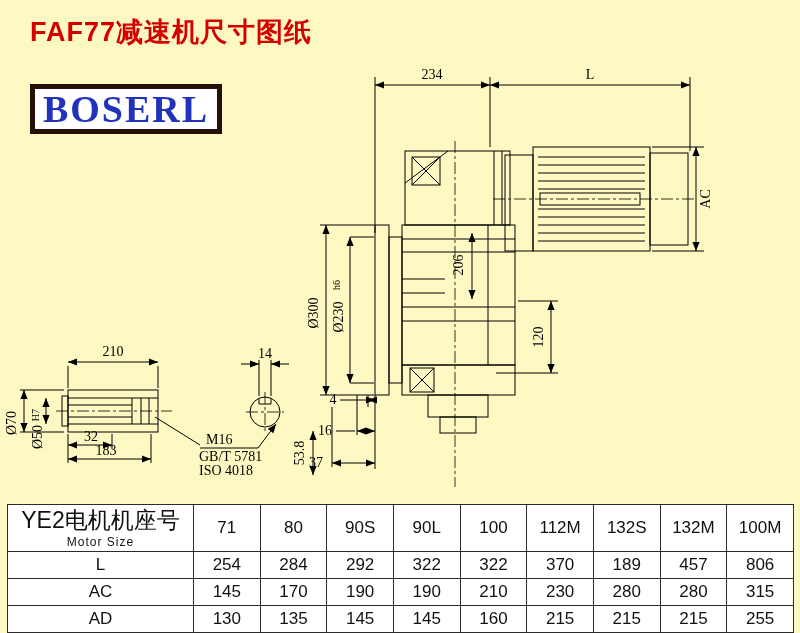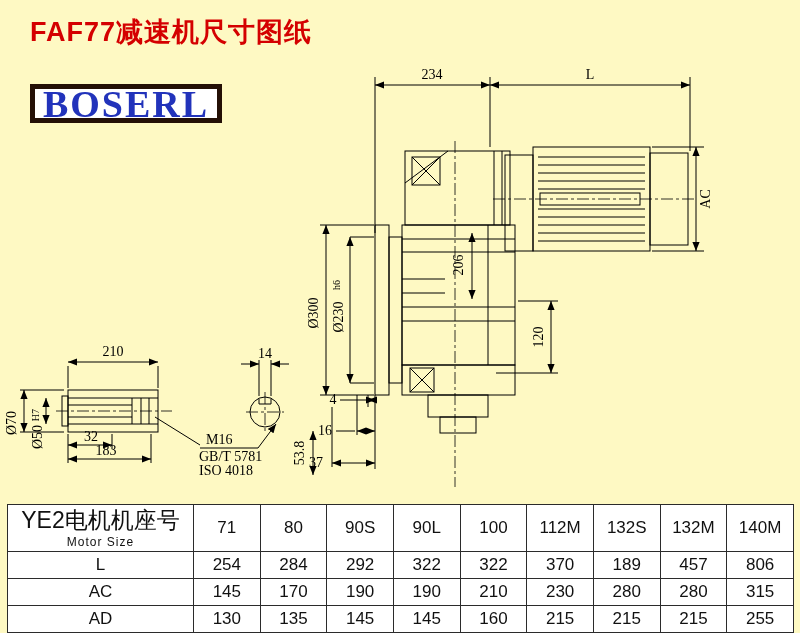--- a/index.html
+++ b/index.html
@@ -10,21 +10,21 @@
   }
   .page { position:absolute; inset:0; background:#fef9c3; }
 
   .title {
     position:absolute; left:30px; top:14px;
     font-size:27px; font-weight:bold; color:#d40000;
     letter-spacing:1px; font-family:"Liberation Sans", sans-serif;
   }
 
   .logo-box {
-    position:absolute; left:30px; top:84px; width:192px; height:39px;
+    position:absolute; left:30px; top:84px; width:192px; height:50px;
     border:5px solid #241006; background:#fff;
     display:flex; align-items:center; justify-content:center;
   }
   .logo-box span {
     font-family:"Liberation Serif", serif; font-weight:bold;
     font-size:38px; color:#2233bb; letter-spacing:2px; line-height:1;
   }
 
   .drawing { position:absolute; left:0; top:55px; }
   .ln { stroke:#000; stroke-width:1; fill:none; }
@@ -270,21 +270,21 @@
           <div class="en">Motor Size</div>
         </td>
         <td>71</td>
         <td>80</td>
         <td>90S</td>
         <td>90L</td>
         <td>100</td>
         <td>112M</td>
         <td>132S</td>
         <td>132M</td>
-        <td>140M</td>
+        <td>100M</td>
       </tr>
       <tr>
         <td>L</td>
         <td>254</td>
         <td>284</td>
         <td>292</td>
         <td>322</td>
         <td>322</td>
         <td>370</td>
         <td>189</td>

